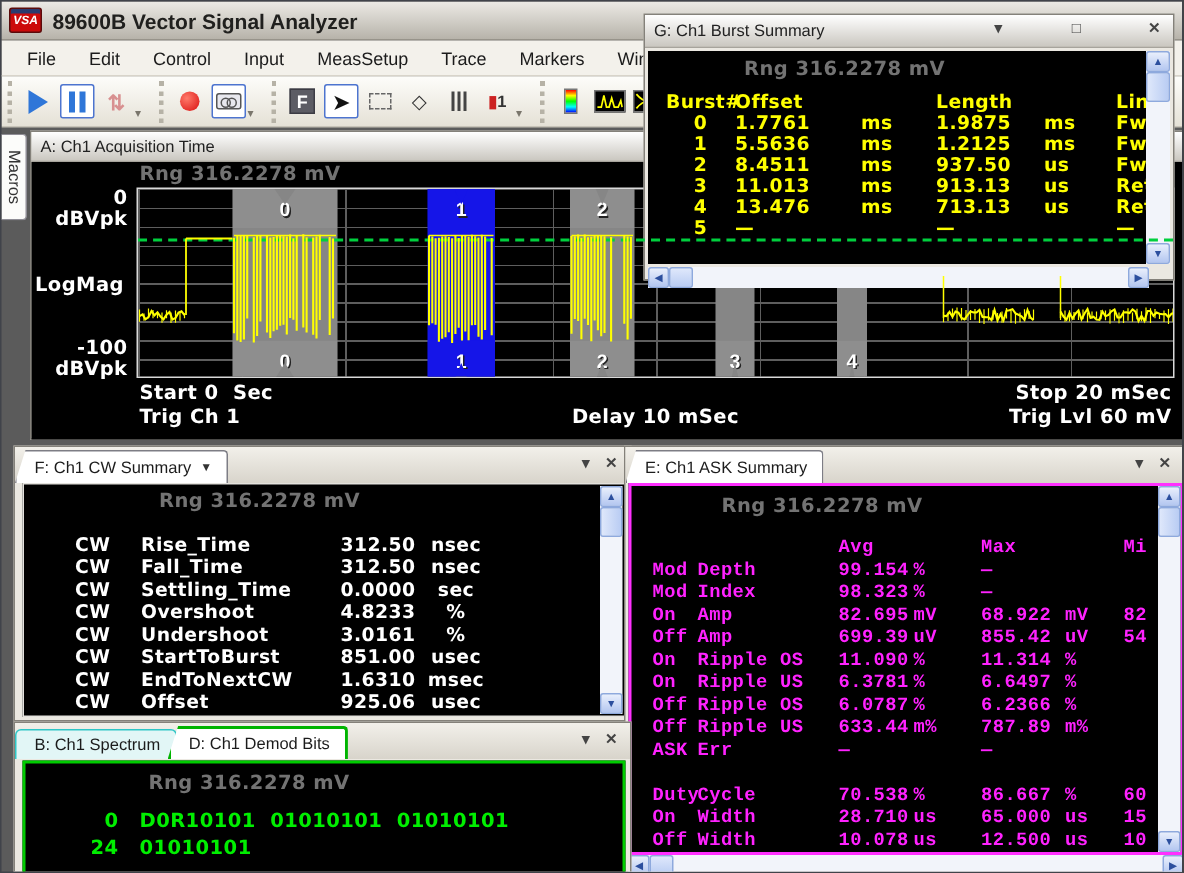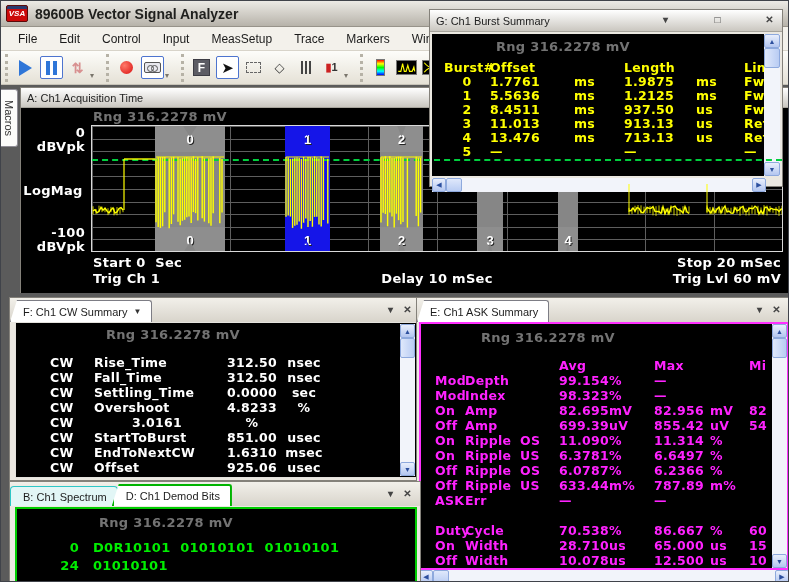--- a/index.html
+++ b/index.html
@@ -114,21 +114,21 @@
   .f-body{position:absolute;left:5px;top:24px;width:402px;height:156px;background:#000;border:1px solid #e4e2dd;}
   .f-rng{position:absolute;left:90px;top:4px;}
   .f-table{position:absolute;left:34px;top:32px;right:20px;color:#fff;font-size:12.5px;}
   .f-table .tr{display:grid;grid-template-columns:44px 126px 64px 40px;height:15px;line-height:15px;}
   .f-table .c2,.f-table .c3{text-align:center;}
 
   .winE{left:415px;top:296px;width:374px;height:286px;}
   .e-body{position:absolute;left:2px;top:24px;width:370px;height:248px;background:#000;border:2px solid #ff30ff;}
   .e-rng{position:absolute;left:60px;top:6px;}
   .e-table{position:absolute;left:14px;top:34px;right:16px;color:#ff22ff;font-size:12.5px;}
-  .e-table .tr{display:grid;grid-template-columns:30px 55px 39px 50px 45px 56px 39px 1fr;height:15px;line-height:15px;}
+  .e-table .tr{display:grid;grid-template-columns:30px 55px 39px 50px 45px 56px 39px 1fr;height:15px;line-height:15px;font-family:Liberation Mono, monospace;}
 
   .winBD{left:8px;top:480px;width:412px;height:102px;}
   .bd-body{position:absolute;left:5px;top:25px;width:402px;height:80px;background:#000;border:2px solid #00cc00;}
   .bd-rng{position:absolute;left:82px;top:6px;}
   .bd-rows{position:absolute;left:0;top:30px;right:0;color:#00ee00;font-size:13px;}
   .bd-row{display:grid;grid-template-columns:62px 1fr;gap:14px;height:18px;line-height:18px;}
   .bd-row .c0{text-align:right;}
   .bd-row .c1{white-space:pre;}
 </style>
 </head>
@@ -527,20 +527,21 @@
             <span class="td c3">sec</span>
           </div>
           <div class="tr">
             <span class="td c0">CW</span>
             <span class="td c1">Overshoot</span>
             <span class="td c2">4.8233</span>
             <span class="td c3">%</span>
           </div>
           <div class="tr">
             <span class="td c0">CW</span>
+            <span class="td c1">Undershoot</span>
             <span class="td c2">3.0161</span>
             <span class="td c3">%</span>
           </div>
           <div class="tr">
             <span class="td c0">CW</span>
             <span class="td c1">StartToBurst</span>
             <span class="td c2">851.00</span>
             <span class="td c3">usec</span>
           </div>
           <div class="tr">
@@ -607,21 +608,21 @@
             <span class="td c5">—</span>
             <span class="td c6"></span>
             <span class="td c7"></span>
           </div>
           <div class="tr">
             <span class="td c0">On</span>
             <span class="td c1">Amp</span>
             <span class="td c2"></span>
             <span class="td c3">82.695</span>
             <span class="td c4">mV</span>
-            <span class="td c5">82.956</span>
+            <span class="td c5">68.922</span>
             <span class="td c6">mV</span>
             <span class="td c7">82</span>
           </div>
           <div class="tr">
             <span class="td c0">Off</span>
             <span class="td c1">Amp</span>
             <span class="td c2"></span>
             <span class="td c3">699.39</span>
             <span class="td c4">uV</span>
             <span class="td c5">855.42</span>

